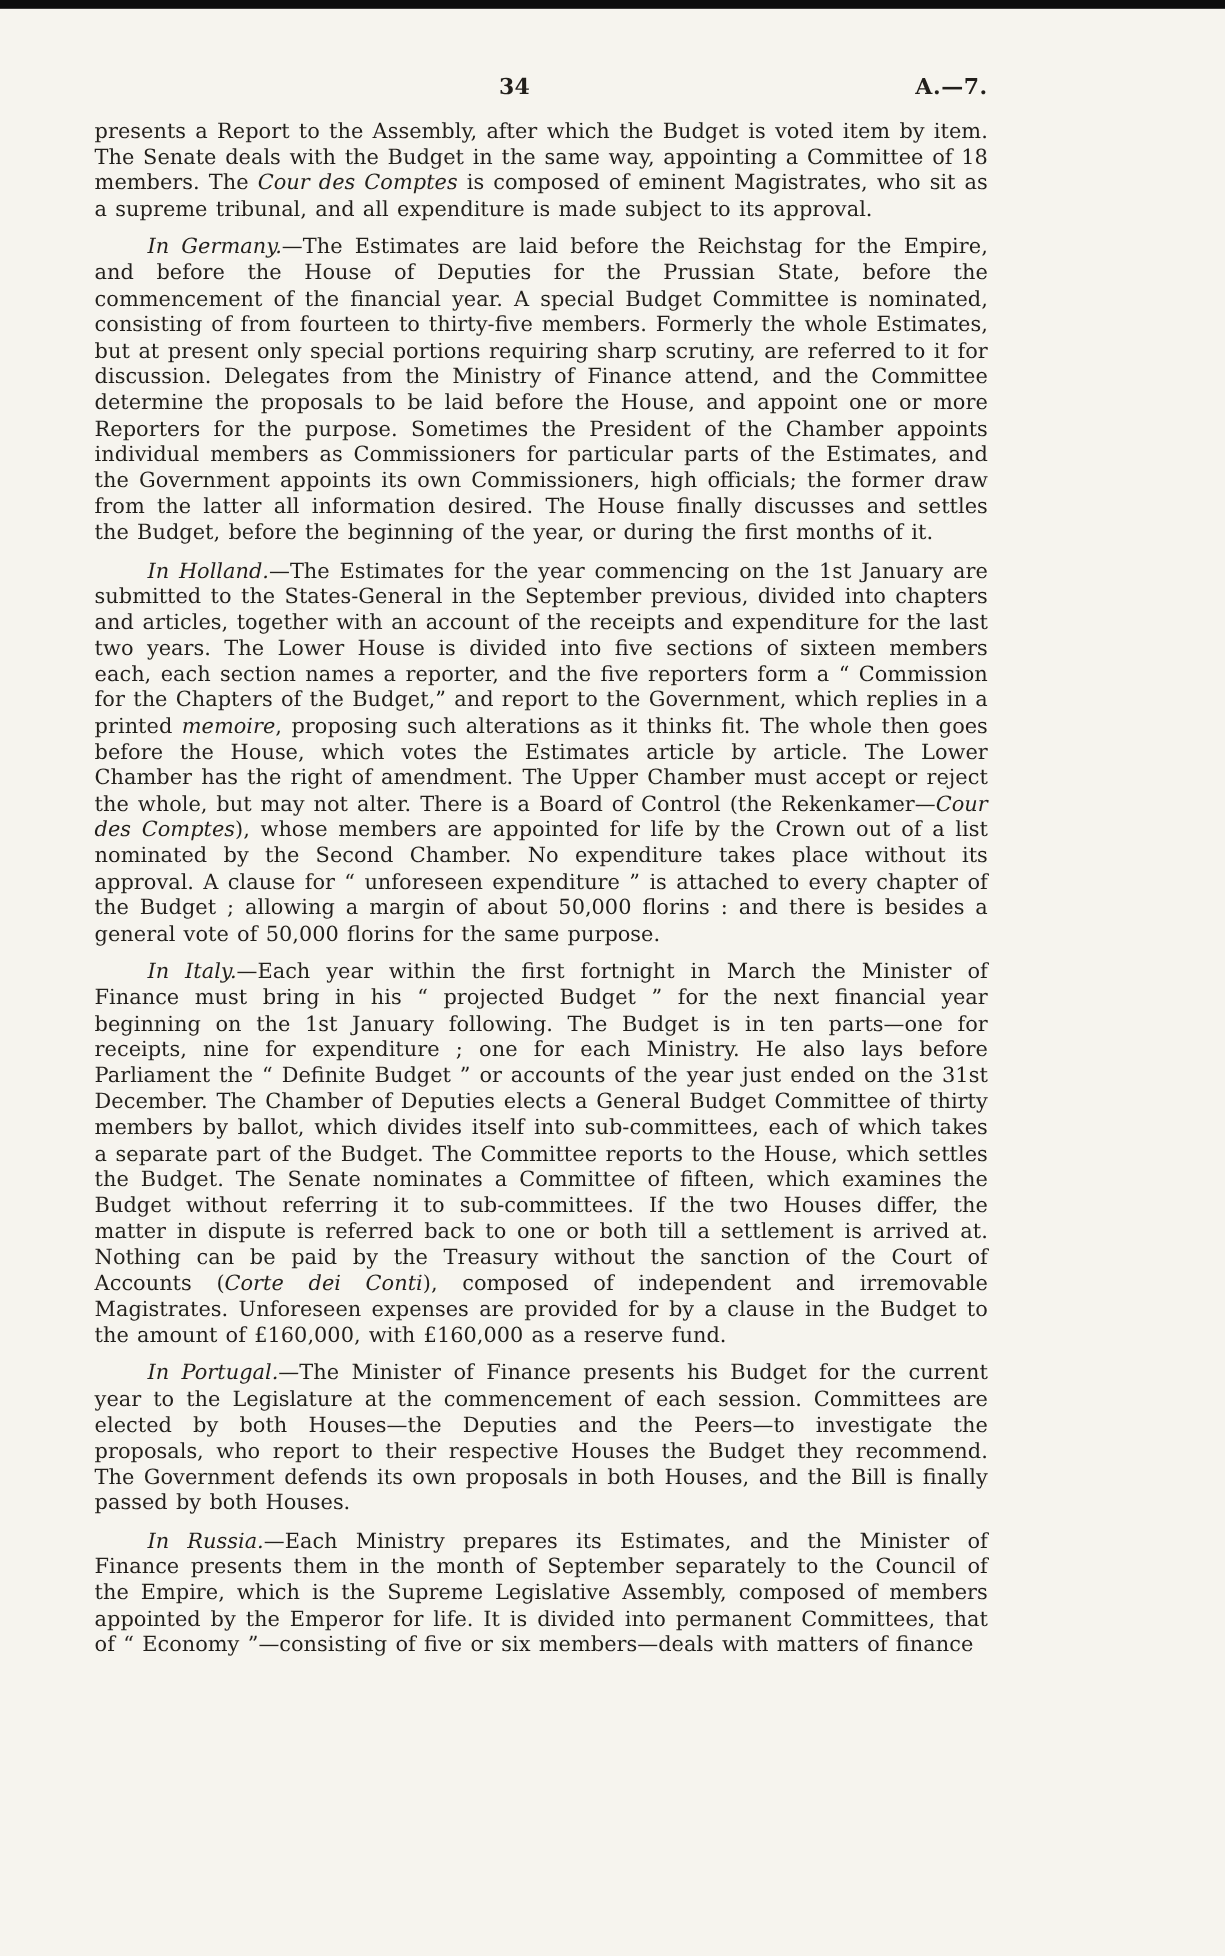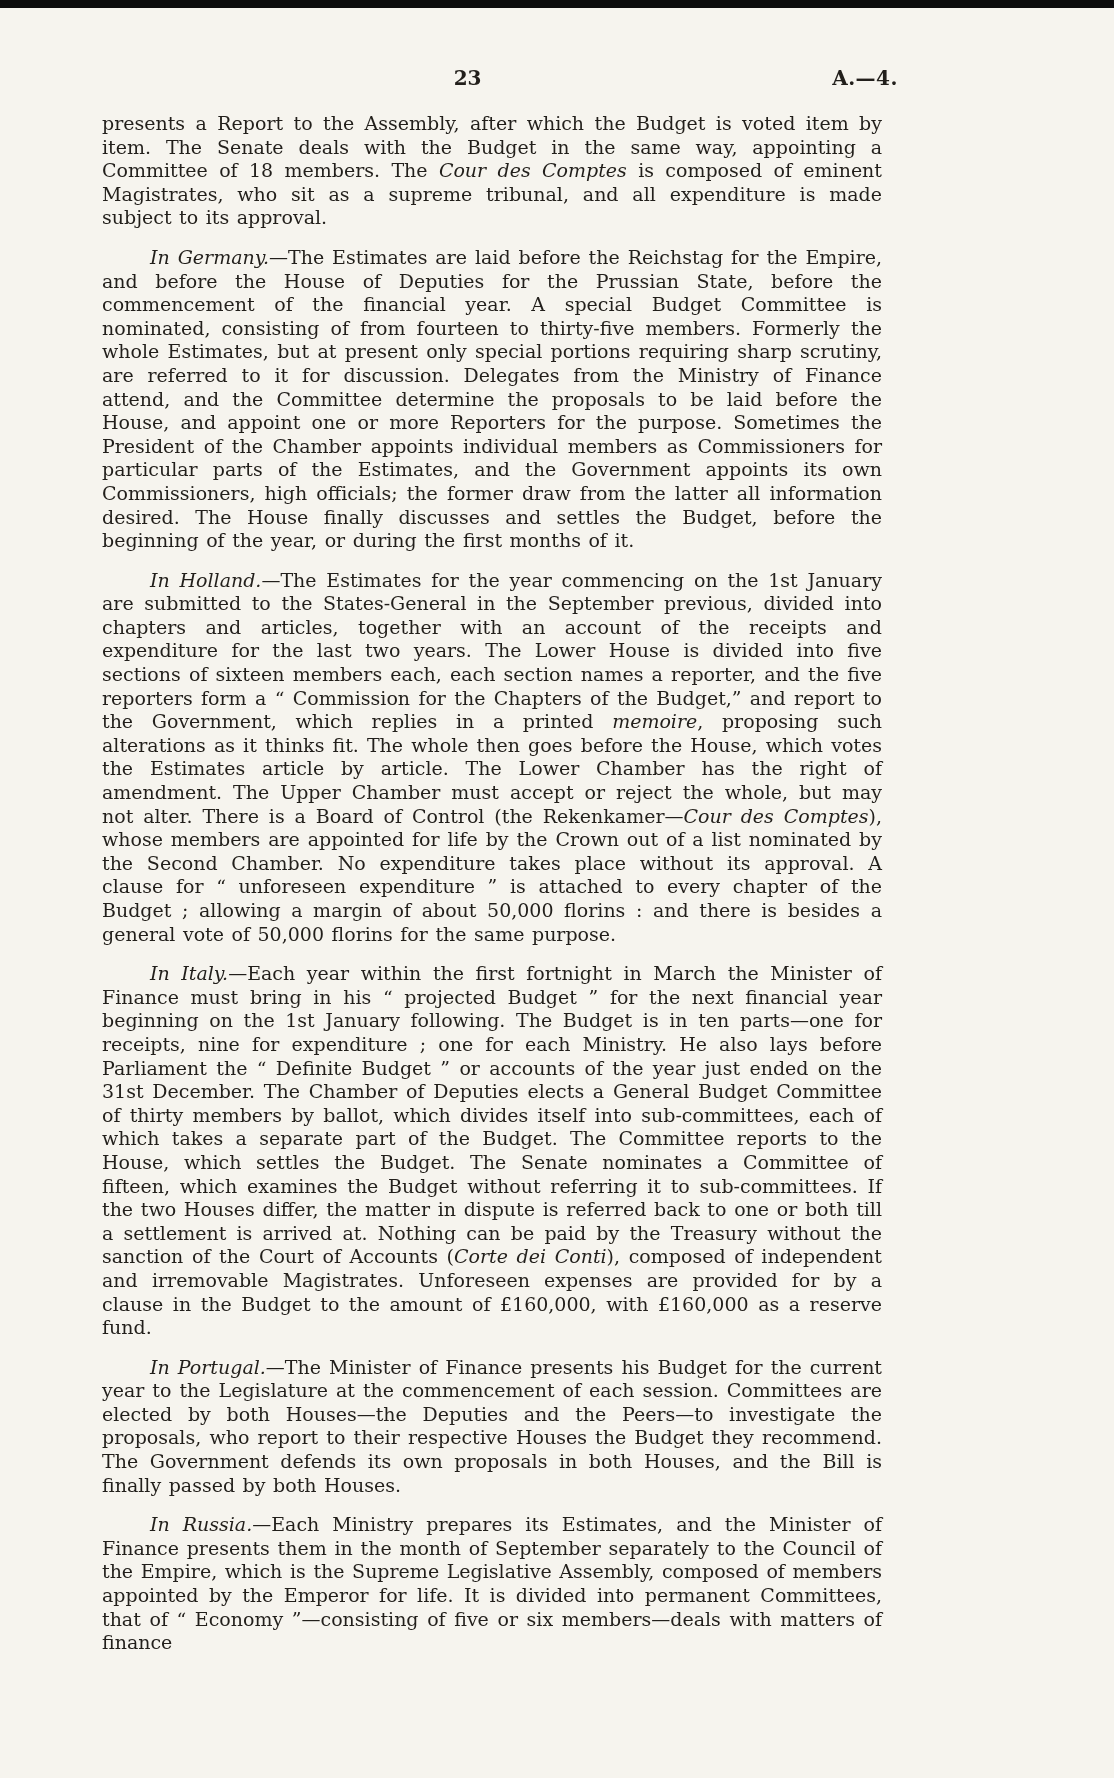--- a/index.html
+++ b/index.html
@@ -47,36 +47,36 @@
     top: 0;
     letter-spacing: 0.5px;
   }
   .doc-body {
     margin-top: 12px;
     font-size: 19px;
     line-height: 23.6px;
     text-align: justify;
     word-spacing: 1.5px;
   }
-  p.para { margin: 16px; }
+  p.para { margin: 0; }
   p.para + p.para { margin-top: 11px; }
   p.indent { text-indent: 48px; }
   .it { font-style: italic; }
   .b { font-weight: normal; }
 </style>
 </head>
 <body>
 
 <div class="scan-edge-top"></div>
 
 <div class="page">
   <div class="text-col">
     <div class="header">
-      <span class="page-num">23</span>
-      <span class="folio">A.—4.</span>
+      <span class="page-num">34</span>
+      <span class="folio">A.—7.</span>
     </div>
     <div class="doc-body">
         <p class="para"><span>presents a Report to the Assembly, after which the Budget is voted item by item. The Senate deals with the Budget in the same way, appointing a Committee of 18 members. The </span><span class="it">Cour des Comptes</span><span> is composed of eminent Magistrates, who sit as a supreme tribunal, and all expenditure is made subject to its approval.</span></p>
         <p class="para indent"><span class="it">In Germany.</span><span>—The Estimates are laid before the Reichstag for the Empire, and before the House of Deputies for the Prussian State, before the commencement of the financial year.  A special Budget Committee is nominated, consisting of from fourteen to thirty-five members.  Formerly the whole Estimates, but at present only special portions requiring sharp scrutiny, are referred to it for discussion. Delegates from the Ministry of Finance attend, and the Committee determine the proposals to be laid before the House, and appoint one or more Reporters for the purpose.  Sometimes the President of the Chamber appoints individual members as Commissioners for particular parts of the Estimates, and the Government appoints its own Commissioners, high officials; the former draw from the latter all information desired.  The House finally discusses and settles the Budget, before the beginning of the year, or during the first months of it.</span></p>
         <p class="para indent"><span class="it">In Holland.</span><span>—The Estimates for the year commencing on the 1st January are submitted to the States-General in the September previous, divided into chapters and articles, together with an account of the receipts and expenditure for the last two years.  The Lower House is divided into five sections of sixteen members each, each section names a reporter, and the five reporters form a “ Commission for the Chapters of the Budget,” and report to the Government, which replies in a printed </span><span class="it">memoire</span><span>, proposing such alterations as it thinks fit.  The whole then goes before the House, which votes the Estimates article by article.  The Lower Chamber has the right of amendment.  The Upper Chamber must accept or reject the whole, but may not alter.  There is a Board of Control (the Rekenkamer—</span><span class="it">Cour des Comptes</span><span>), whose members are appointed for life by the Crown out of a list nominated by the Second Chamber.  No expenditure takes place without its approval. A clause for “ unforeseen expenditure ” is attached to every chapter of the Budget ; allowing a margin of about 50,000 florins : and there is besides a general vote of 50,000 florins for the same purpose.</span></p>
         <p class="para indent"><span class="it">In Italy.</span><span>—Each year within the first fortnight in March the Minister of Finance must bring in his “ projected Budget ” for the next financial year beginning on the 1st January following.  The Budget is in ten parts—one for receipts, nine for expenditure ; one for each Ministry.  He also lays before Parliament the “ Definite Budget ” or accounts of the year just ended on the 31st December.  The Chamber of Deputies elects a General Budget Committee of thirty members by ballot, which divides itself into sub-committees, each of which takes a separate part of the Budget.  The Committee reports to the House, which settles the Budget.  The Senate nominates a Committee of fifteen, which examines the Budget without referring it to sub-committees.  If the two Houses differ, the matter in dispute is referred back to one or both till a settlement is arrived at.  Nothing can be paid by the Treasury without the sanction of the Court of Accounts (</span><span class="it">Corte dei Conti</span><span>), composed of independent and irremovable Magistrates.  Unforeseen expenses are provided for by a clause in the Budget to the amount of £160,000, with £160,000 as a reserve fund.</span></p>
         <p class="para indent"><span class="it">In Portugal.</span><span>—The Minister of Finance presents his Budget for the current year to the Legislature at the commencement of each session.  Committees are elected by both Houses—the Deputies and the Peers—to investigate the proposals, who report to their respective Houses the Budget they recommend.  The Government defends its own proposals in both Houses, and the Bill is finally passed by both Houses.</span></p>
         <p class="para indent"><span class="it">In Russia.</span><span>—Each Ministry prepares its Estimates, and the Minister of Finance presents them in the month of September separately to the Council of the Empire, which is the Supreme Legislative Assembly, composed of members appointed by the Emperor for life.  It is divided into permanent Committees, that of </span><span class="b">“ Economy ”</span><span>—consisting of five or six members—deals with matters of finance</span></p>
       </div>
   </div>

